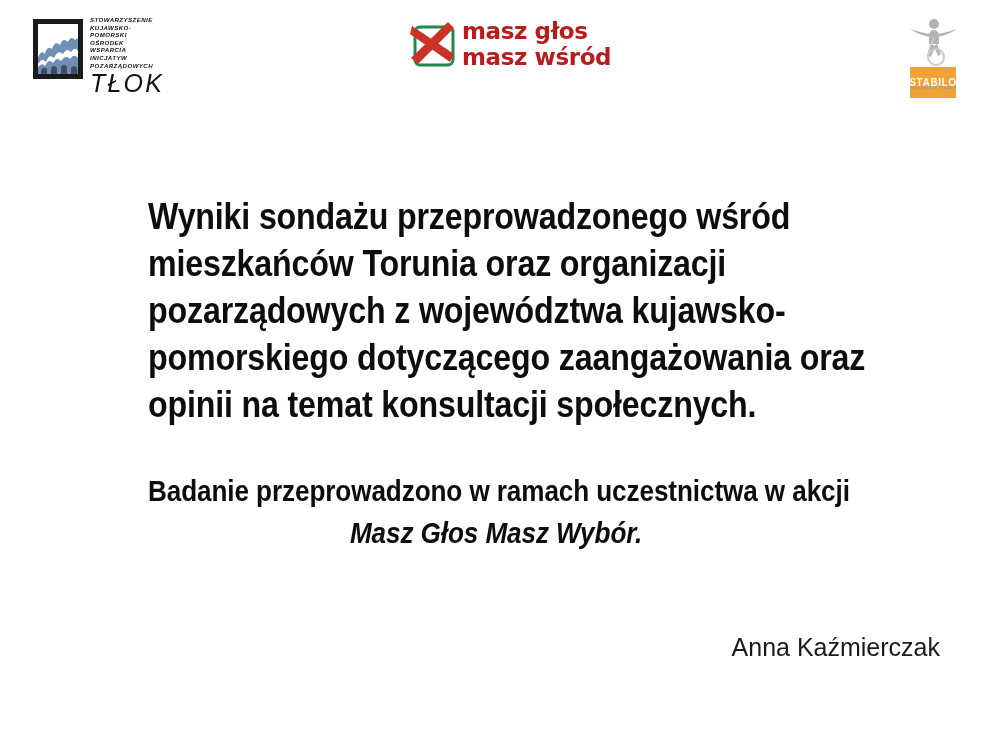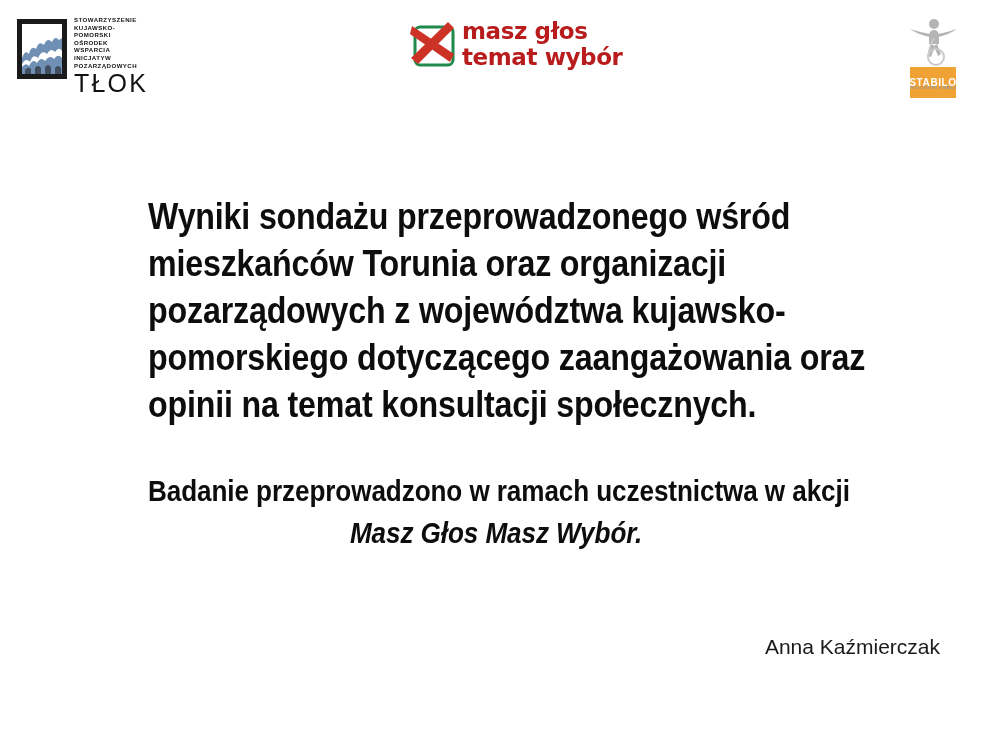--- a/index.html
+++ b/index.html
@@ -26,24 +26,25 @@
     position: absolute;
     left: 0;
     top: 0;
     width: 992px;
     height: 110px;
   }
 
   
   .logo-tlok {
     position: absolute;
-    left: 14px;
+    left: 30px;
     top: 16px;
     width: 180px;
     height: 84px;
+    font-style: italic;
   }
   .tlok-mark {
     position: absolute;
     left: 2px;
     top: 2px;
     width: 52px;
     height: 62px;
   }
   .tlok-words {
     position: absolute;
@@ -190,21 +191,21 @@
 
   .author-block {
     position: absolute;
     left: 520px;
     top: 632px;
     width: 420px;
     text-align: right;
   }
   .author-name {
     font-family: "Liberation Sans", sans-serif;
-    font-size: 21px;
+    font-size: 25px;
     font-weight: 400;
     line-height: 30px;
     color: #1a1a1a;
     white-space: nowrap;
   }
 </style>
 </head>
 <body>
 
 <div class="slide">
@@ -237,21 +238,21 @@
     <div class="logo-mgmw">
       <span class="mgmw-mark">
         <svg width="52" height="52" viewBox="0 0 52 52" xmlns="http://www.w3.org/2000/svg">
           <rect x="7" y="7" width="38" height="38" rx="5" ry="5" fill="none" stroke="#1f8a4c" stroke-width="3"></rect>
           <path d="M4 6 L46 34 L42 42 L2 14 Z" fill="#cc3326"></path>
           <path d="M46 8 L10 44 L3 38 L40 2 Z" fill="#cc3326"></path>
         </svg>
       </span>
       <div class="mgmw-text">
         <div class="mgmw-line">masz głos</div>
-        <div class="mgmw-line">temat wybór</div>
+        <div class="mgmw-line">masz wśród</div>
       </div>
     </div>
 
     <div class="logo-stabilo">
       <span class="stabilo-figure">
         <svg width="52" height="50" viewBox="0 0 52 50" xmlns="http://www.w3.org/2000/svg">
           <circle cx="27" cy="8" r="5" fill="#b4b4b4"></circle>
           <path d="M27 14 Q31 14 32 19 L32 28 L22 28 L22 19 Q23 14 27 14 Z" fill="#b4b4b4"></path>
           <path d="M23 18 Q12 16 3 13 Q12 19 23 21 Z" fill="#b4b4b4"></path>
           <path d="M31 18 Q41 16 50 13 Q41 19 31 21 Z" fill="#b4b4b4"></path>

